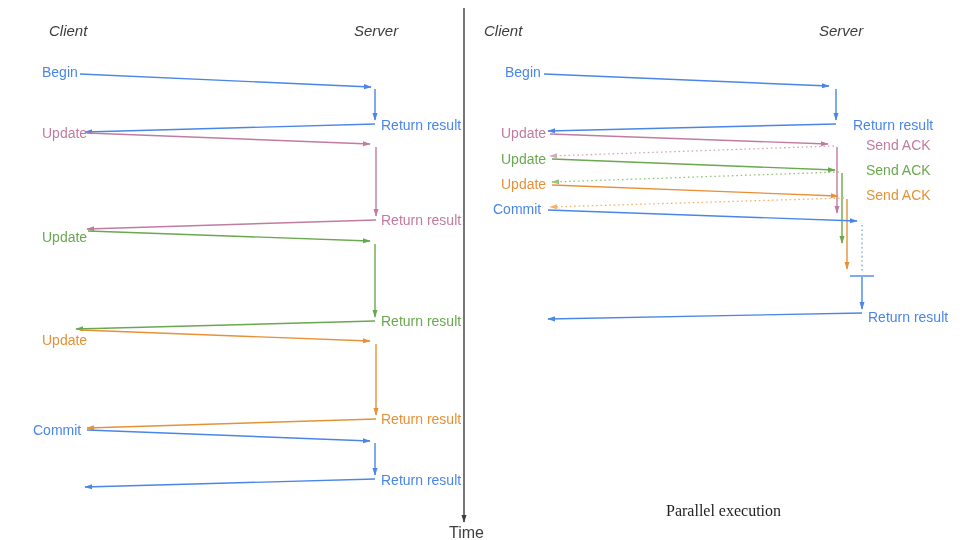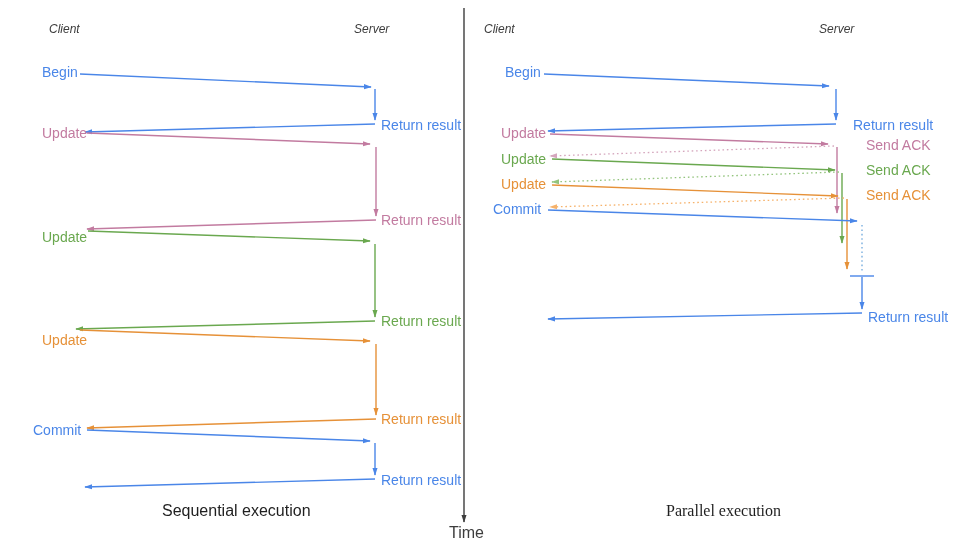--- a/index.html
+++ b/index.html
@@ -2,21 +2,21 @@
 <html style="--c-blue: #4a86e8; --c-pink: #c27ba0; --c-green: #6aa84f; --c-orange: #e69138; --c-pink-light: #d5a6bd; --c-green-light: #93c47d; --c-orange-light: #f6b26b; --c-light-blue: #6fa8dc; --c-axis: #3d3d3d; --c-header: #3d3d3d; --c-caption: #1f1f1f;"><head>
 <meta charset="utf-8">
 <style>
   html,body{margin:0;padding:0;background:#ffffff;}
   .canvas{
     position:relative;width:960px;height:540px;background:#ffffff;overflow:hidden;
     font-family:"Liberation Sans","DejaVu Sans",sans-serif;
   }
   .canvas svg{position:absolute;left:0;top:0;}
   .lbl{position:absolute;font-size:14px;line-height:1;white-space:nowrap;}
-  .hdr{position:absolute;font-size:12px;font-style:italic;line-height:1;white-space:nowrap;color:var(--c-header);}
+  .hdr{position:absolute;font-size:15px;font-style:italic;line-height:1;white-space:nowrap;color:var(--c-header);}
   .cap{position:absolute;font-size:16px;line-height:1;white-space:nowrap;color:var(--c-caption);}
   .time-lbl{position:absolute;font-size:16px;line-height:1;white-space:nowrap;color:var(--c-axis);}
   .t-blue{color:var(--c-blue);} .t-pink{color:var(--c-pink);} .t-green{color:var(--c-green);} .t-orange{color:var(--c-orange);}
   .sk-blue{stroke:var(--c-blue);} .sk-pink{stroke:var(--c-pink);} .sk-green{stroke:var(--c-green);} .sk-orange{stroke:var(--c-orange);}
   .sk-pink-light{stroke:var(--c-pink-light);} .sk-green-light{stroke:var(--c-green-light);} .sk-orange-light{stroke:var(--c-orange-light);}
   .sk-light-blue{stroke:var(--c-light-blue);} .sk-axis{stroke:var(--c-axis);}
   .fl-blue{fill:var(--c-blue);} .fl-pink{fill:var(--c-pink);} .fl-green{fill:var(--c-green);} .fl-orange{fill:var(--c-orange);}
   .fl-pink-light{fill:var(--c-pink-light);} .fl-green-light{fill:var(--c-green-light);} .fl-orange-light{fill:var(--c-orange-light);}
   .fl-axis{fill:var(--c-axis);}
   line{stroke-width:1.4;fill:none;}
@@ -115,21 +115,20 @@
 
   <span class="lbl t-green" style="left:42px;top:230px;">Update</span>
   <span class="lbl t-green" style="left:381px;top:314px;">Return result</span>
 
   <span class="lbl t-orange" style="left:42px;top:333px;">Update</span>
   <span class="lbl t-orange" style="left:381px;top:412px;">Return result</span>
 
   <span class="lbl t-blue" style="left:33px;top:423px;">Commit</span>
   <span class="lbl t-blue" style="left:381px;top:473px;">Return result</span>
 
-  <span class="cap" style="left:162px;top:503px;">Sequential execution</span>
 
   <span class="hdr" style="left:484px;top:23px;">Client</span>
   <span class="hdr" style="left:819px;top:23px;">Server</span>
 
   <span class="lbl t-blue" style="left:505px;top:65px;">Begin</span>
   <span class="lbl t-blue" style="left:853px;top:118px;">Return result</span>
 
   <span class="lbl t-pink" style="left:501px;top:126px;">Update</span>
   <span class="lbl t-pink" style="left:866px;top:138px;">Send ACK</span>
 

